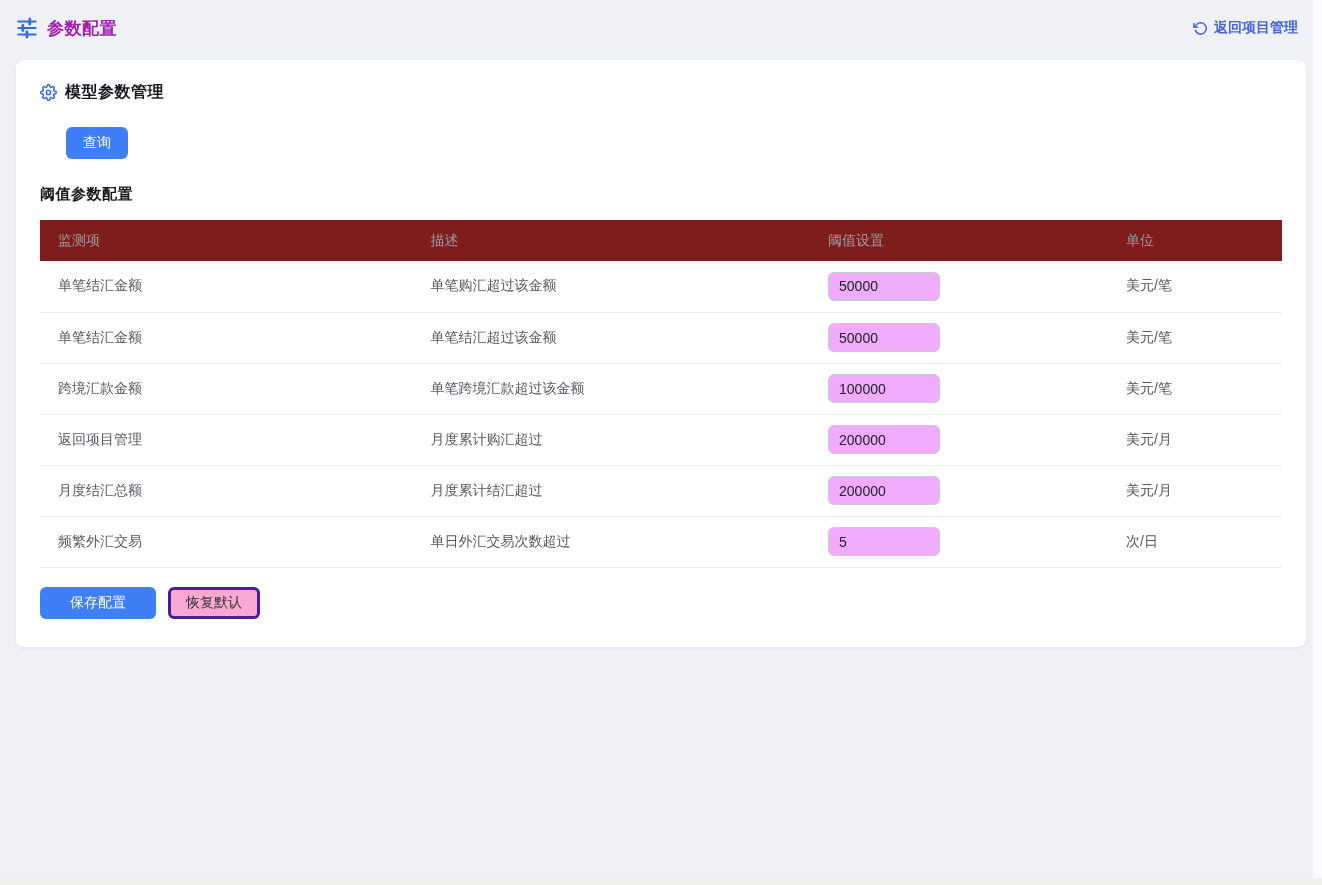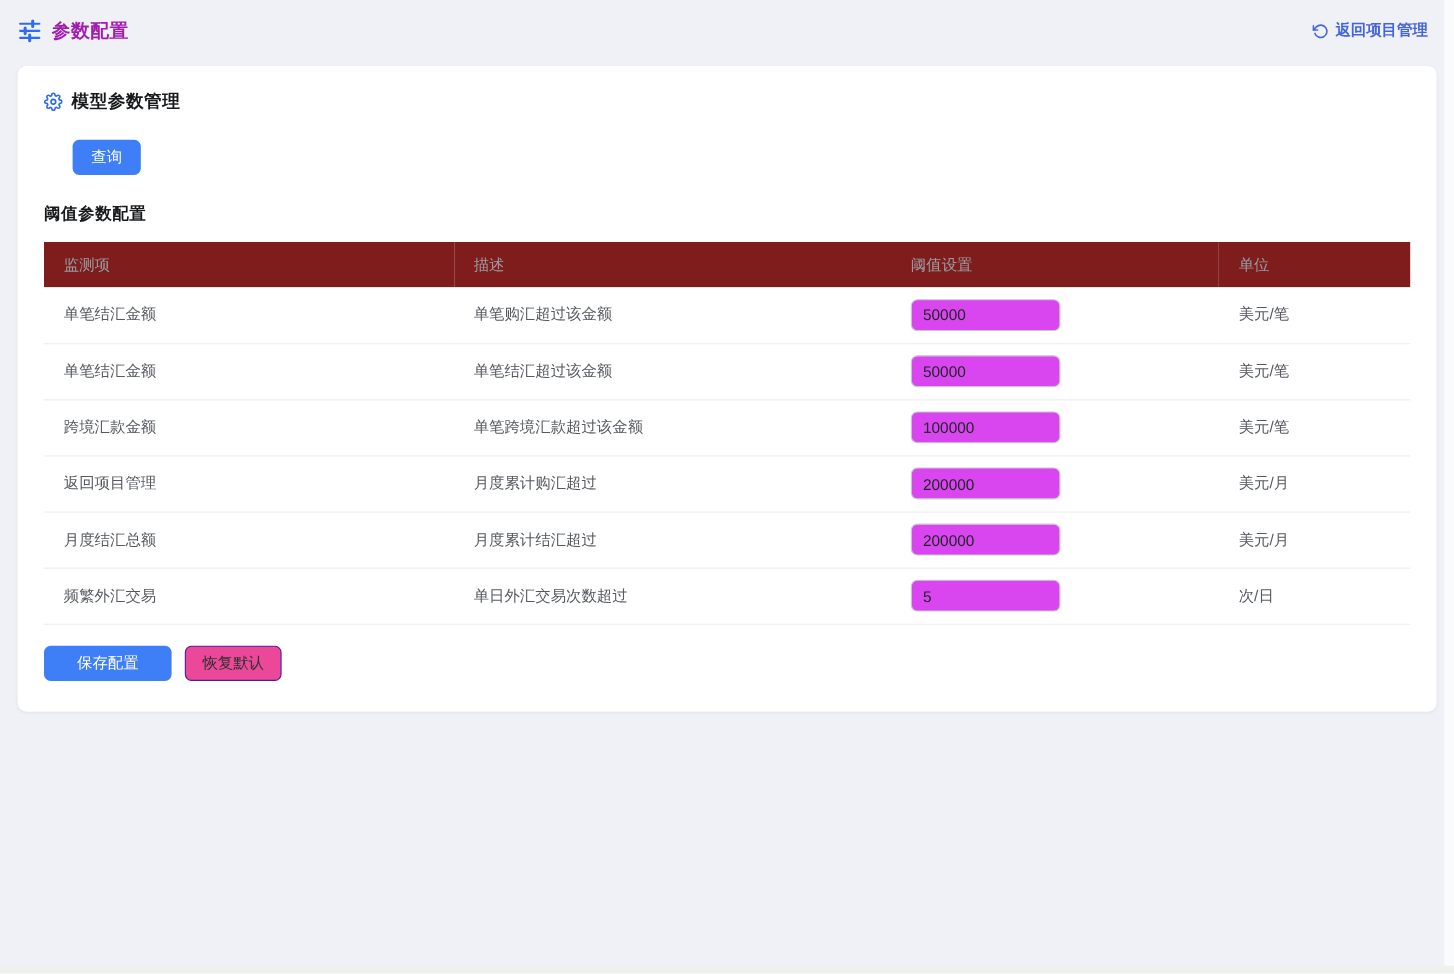--- a/index.html
+++ b/index.html
@@ -52,22 +52,22 @@
   .select-value { padding-left: 14px; font-size: 14px; color: #2b2e33; flex: 1; }
   .chevron-icon { width: 16px; height: 16px; color: #8d9095; margin-right: 12px; display: inline-flex; }
   .btn {
     height: 32px; border: none; border-radius: 6px;
     font-size: 14px; font-family: inherit; cursor: pointer;
     display: inline-flex; align-items: center; justify-content: center;
   }
   .btn-primary { background: #3e7ef7; color: #ffffff; padding: 0 30px; }
   .btn-query { margin-left: 26px; padding: 0 17px; }
   .btn-plain {
-    background: #ec4899; color: #303133;
-    border: 1px solid #4c1d95; padding: 0 15px; margin-left: 12px;
+    background: #f9a8d4; color: #303133;
+    border: 3px solid #4c1d95; padding: 0 15px; margin-left: 12px;
   }
 
   .table-title { font-size: 15px; font-weight: bold; color: #17191d; margin-bottom: 16px; letter-spacing: 0.5px; }
 
   table.threshold-table { width: 100%; border-collapse: collapse; }
   .threshold-table th {
     background: #7f1d1d;
     height: 41px;
     font-size: 14px; font-weight: normal; color: #9a9da3;
     text-align: left; padding-left: 18px;
@@ -76,24 +76,24 @@
     height: 51px;
     border-bottom: 1px solid #ecedf0;
     font-size: 14px; color: #55585e;
     padding-left: 18px;
   }
   .col-item { width: 30%; }
   .col-desc { width: 32%; }
   .col-value { width: 24%; }
   .col-unit { width: 14%; }
   .threshold-input {
-    width: 136px; height: 29px;
+    width: 112px; height: 29px;
     border: 1px solid #c7cacf; border-radius: 6px;
     padding: 0 10px; font-size: 14px; color: #202328;
-    font-family: inherit; background: #d946ef;
+    font-family: inherit; background: #f0abfc;
   }
 
   .actions-row { margin-top: 19px; display: flex; align-items: center; }
 
   .scrollbar-track {
     position: absolute; top: 0; right: 0;
     width: 9px; height: 878px;
     background: #fafbfd;
   }
   .bottom-strip {

